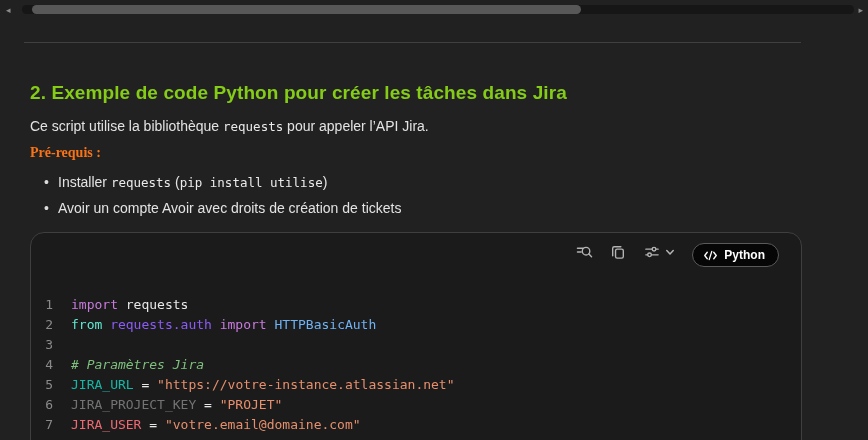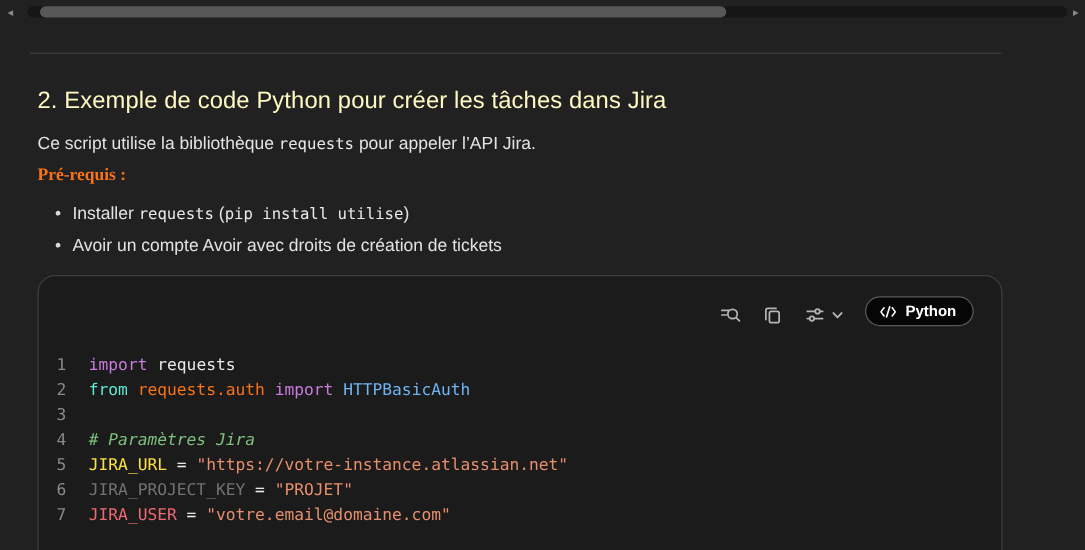--- a/index.html
+++ b/index.html
@@ -18,41 +18,41 @@
   .scroll-arrow { position: absolute; top: 0; font-size: 9px; line-height: 12px; color: #8a8a8a; cursor: pointer; }
   .scroll-arrow.left { left: 6px; }
   .scroll-arrow.right { right: 5px; }
   .scroll-track { position: absolute; left: 22px; right: 14px; top: 1px; height: 9px; background: #161616; border-radius: 5px; }
   .scroll-thumb { position: absolute; left: 10px; top: 0; width: 66%; height: 9px; background: #585858; border-radius: 5px; }
 
   .divider { position: absolute; top: 42px; left: 24px; width: 777px; border: none; border-top: 1px solid #404040; margin: 0; }
 
   .content { position: absolute; left: 30px; top: 62px; width: 772px; }
 
-  .heading { font-size: 19px; font-weight: 400; color: #fef9c3; margin: 8px 0 13px 0; letter-spacing: .1px; }
+  .heading { font-size: 19px; font-weight: 700; color: #84cc16; margin: 20px 0 13px 0; letter-spacing: .1px; }
   .intro { font-size: 14px; color: #e3e3e3; margin: 0 0 9px 0; line-height: 19px; }
   .prereq-label { font-size: 14px; font-weight: 700; color: #f97316; margin: 0 0 12px 0; font-family: Liberation Serif, serif; }
 
   .inline-code { font-family: "DejaVu Sans Mono", monospace; font-size: 12.5px; color: #eaeaea; }
   .plain-text { font-family: inherit; }
 
   ul.prereq-list { margin: 0; padding: 0 0 0 28px; list-style: none; }
   ul.prereq-list li { position: relative; font-size: 14px; color: #e3e3e3; margin-bottom: 7px; line-height: 18px; }
   ul.prereq-list li::before { content: "•"; position: absolute; left: -14px; top: 0; color: #dcdcdc; }
 
   
   .code-card {
     margin-top: 15px;
     width: 772px; height: 310px;
     background: #1b1b1b;
     border: 1px solid #3f3f3f;
     border-radius: 14px;
     padding: 10px 14px 0 0;
   }
-  .code-toolbar { display: flex; justify-content: flex-end; align-items: flex-end; gap: 16px; height: 30px; padding-right: 8px; }
+  .code-toolbar { display: flex; justify-content: flex-end; align-items: flex-start; gap: 16px; height: 30px; padding-right: 8px; }
   .tool-icon { display: inline-flex; align-items: center; cursor: pointer; }
   .tool-icon svg { display: block; }
   .sliders-group { display: inline-flex; align-items: center; gap: 3px; cursor: pointer; }
   .lang-pill {
     display: inline-flex; align-items: center; gap: 6px;
     background: #060606; border: 1px solid #5a5a5a; border-radius: 999px;
     padding: 4px 13px 4px 10px;
     color: #ffffff; font-size: 12px; font-weight: 700;
     cursor: pointer;
   }
@@ -124,21 +124,21 @@
             <path d="M4.5 3.5L1.8 7l2.7 3.5"></path>
             <path d="M11.5 3.5L14.2 7l-2.7 3.5"></path>
             <path d="M9.4 2.6l-2.8 8.8"></path>
           </svg>
         </span>
         <span>Python</span>
       </span>
     </div>
     <div class="code-lines">
         <div class="code-line"><span class="line-number">1</span><span class="line-content"><span style="color: rgb(200, 123, 221);">import</span><span style="color: rgb(232, 232, 232);"> requests</span></span></div>
-        <div class="code-line"><span class="line-number">2</span><span class="line-content"><span style="color: #5eead4;">from</span><span style="color: #f97316;"> requests.auth </span><span style="color: rgb(200, 123, 221);">import</span><span style="color: rgb(111, 179, 242);"> HTTPBasicAuth</span></span></div>
+        <div class="code-line"><span class="line-number">2</span><span class="line-content"><span style="color: #5eead4;">from</span><span style="color: #8b5cf6;"> requests.auth </span><span style="color: rgb(200, 123, 221);">import</span><span style="color: rgb(111, 179, 242);"> HTTPBasicAuth</span></span></div>
         <div class="code-line"><span class="line-number">3</span><span class="line-content"></span></div>
         <div class="code-line"><span class="line-number">4</span><span class="line-content"><span style="color: rgb(126, 192, 126); font-style: italic;"># Paramètres Jira</span></span></div>
-        <div class="code-line"><span class="line-number">5</span><span class="line-content"><span style="color: #fde047;">JIRA_URL</span><span style="color: rgb(232, 232, 232);"> = </span><span style="color: rgb(231, 143, 109);">"https://votre-instance.atlassian.net"</span></span></div>
+        <div class="code-line"><span class="line-number">5</span><span class="line-content"><span style="color: #14b8a6;">JIRA_URL</span><span style="color: rgb(232, 232, 232);"> = </span><span style="color: rgb(231, 143, 109);">"https://votre-instance.atlassian.net"</span></span></div>
         <div class="code-line"><span class="line-number">6</span><span class="line-content"><span style="color: #737373;">JIRA_PROJECT_KEY</span><span style="color: rgb(232, 232, 232);"> = </span><span style="color: rgb(231, 143, 109);">"PROJET"</span></span></div>
         <div class="code-line"><span class="line-number">7</span><span class="line-content"><span style="color: rgb(238, 106, 114);">JIRA_USER</span><span style="color: rgb(232, 232, 232);"> = </span><span style="color: rgb(231, 143, 109);">"votre.email@domaine.com"</span></span></div>
       </div>
   </div>
 </div>
 
 </body></html>

